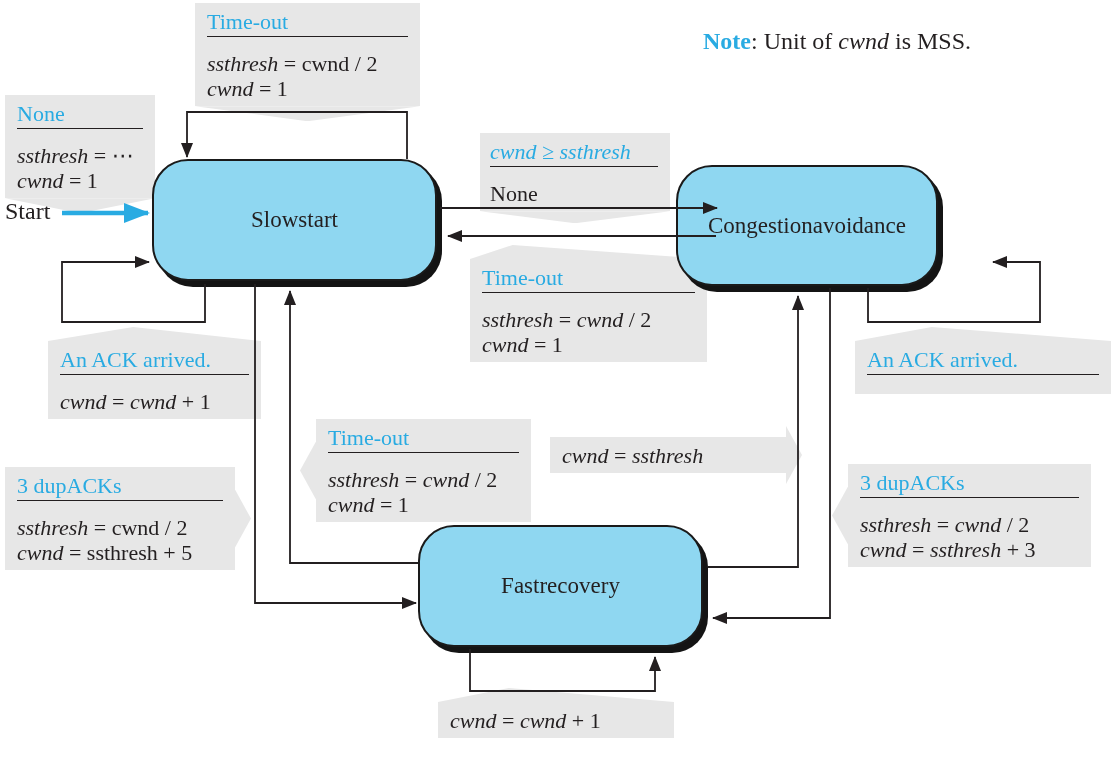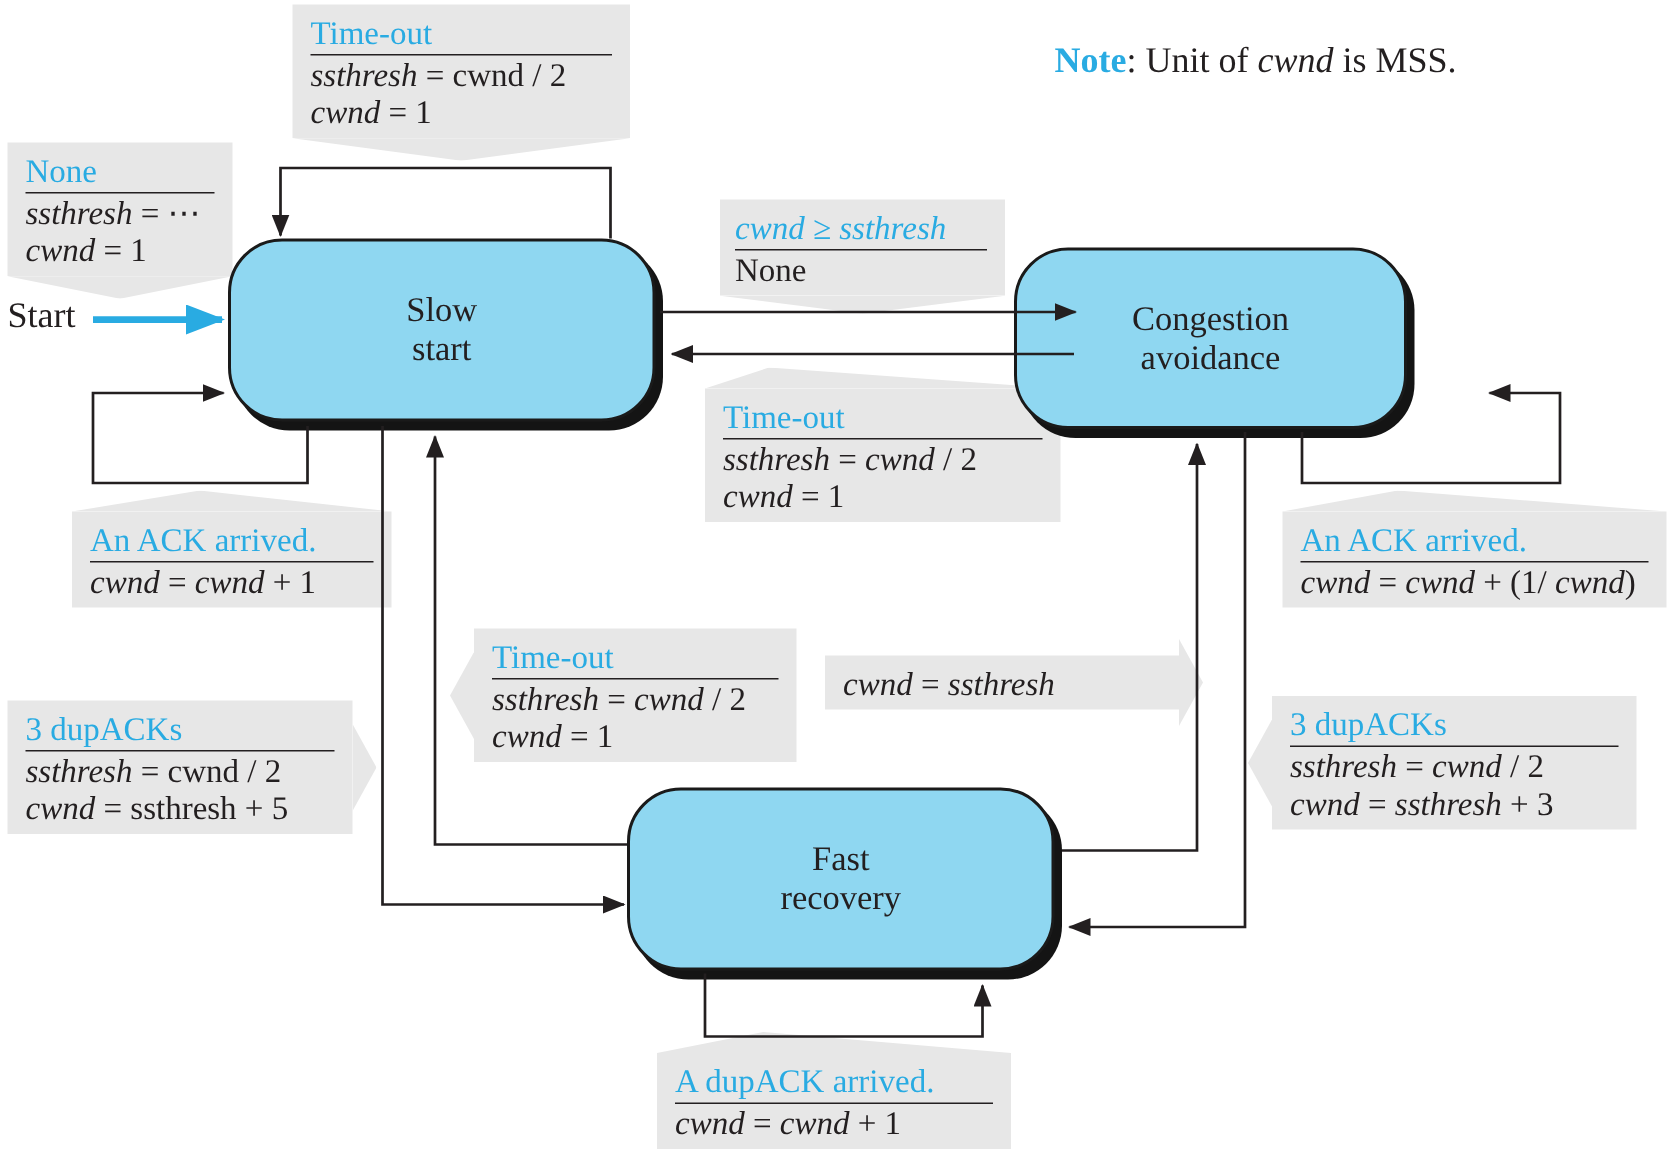--- a/index.html
+++ b/index.html
@@ -6,35 +6,35 @@
   #diagram{
     position:relative;width:1118px;height:780px;background:#ffffff;
     font-family:"Liberation Serif", serif;color:#231F20;overflow:hidden;
   }
   
   .state{
     position:absolute;z-index:2;box-sizing:border-box;
     background:var(--state-fill,#8FD7F1);
     border:2.6px solid #1a1a1a;border-radius:36px;
     box-shadow:5px 6px 0 #141414;
-    display:flex;flex-direction:column;align-items:center;justify-content:center;
+    display:flex;flex-direction:row;align-items:center;justify-content:center;
     font-size:23px;line-height:1.12;text-align:center;
   }
   #state-slow-start{left:152px;top:159px;width:285px;height:122px;}
   #state-congestion-avoidance{left:676px;top:165px;width:262px;height:121px;}
   #state-fast-recovery{left:418px;top:525px;width:285px;height:122px;}
   
   .callout{
     position:absolute;z-index:1;box-sizing:border-box;
     background:var(--label-bg,#E7E7E7);
     padding:6px 12px 5px 12px;font-size:22px;line-height:1.14;
   }
   .callout-title{
     color:var(--accent-blue,#29ABE2);
-    border-bottom:1.8px solid #231F20;padding-bottom:2px;margin-bottom:0;
+    border-bottom:1.8px solid #231F20;padding-bottom:2px;margin-bottom:14px;
   }
   .callout-line{white-space:nowrap;}
   .it{font-style:italic;font-family:Liberation Serif, serif;}
   .bold{font-weight:bold;}
   .blue{color:var(--accent-blue,#29ABE2);}
   .notch{position:absolute;background:var(--label-bg,#E7E7E7);}
   .notch-bottom{left:0;width:100%;bottom:-15px;height:15px;clip-path:polygon(0 0,100% 0,50% 100%);}
   .notch-bottom.small{bottom:-12px;height:12px;}
   .notch-top{left:0;width:100%;top:-14px;height:14px;clip-path:polygon(0 100%,100% 100%,50% 0);}
   .notch-top.tip-18{clip-path:polygon(0 100%,100% 100%,18% 0);}
@@ -112,21 +112,20 @@
   </div>
 
   <div class="callout" id="lbl-ack-ss">
     <div class="callout-title">An ACK arrived.</div>
     <div class="callout-line"><span class="it">cwnd</span><span> = </span><span class="it">cwnd</span><span> + 1</span></div>
     <div class="notch notch-top tip-40"></div>
   </div>
 
   <div class="callout" id="lbl-ack-ca">
     <div class="callout-title">An ACK arrived.</div>
-    <div class="callout-line"><span class="it">cwnd</span><span> = </span><span class="it">cwnd</span><span> + (1/ </span><span class="it">cwnd</span><span>)</span></div>
     <div class="notch notch-top tip-30"></div>
   </div>
 
   <div class="callout" id="lbl-dupacks-ss">
     <div class="callout-title">3 dupACKs</div>
     <div class="callout-line"><span class="it">ssthresh</span><span> = cwnd / 2</span></div>
     <div class="callout-line"><span class="it">cwnd</span><span> = ssthresh + 5</span></div>
     <div class="notch notch-right"></div>
   </div>
 
@@ -143,21 +142,20 @@
   </div>
 
   <div class="callout" id="lbl-dupacks-ca">
     <div class="callout-title">3 dupACKs</div>
     <div class="callout-line"><span class="it">ssthresh</span><span> = </span><span class="it">cwnd</span><span> / 2</span></div>
     <div class="callout-line"><span class="it">cwnd</span><span> = </span><span class="it">ssthresh</span><span> + 3</span></div>
     <div class="notch notch-left"></div>
   </div>
 
   <div class="callout" id="lbl-dupack-fr">
-    <div class="callout-title">A dupACK arrived.</div>
     <div class="callout-line"><span class="it">cwnd</span><span> = </span><span class="it">cwnd</span><span> + 1</span></div>
     <div class="notch notch-top tip-30"></div>
   </div>
 
   <svg id="arrows" width="1118" height="780" viewBox="0 0 1118 780">
     <defs>
       <marker id="ah" markerUnits="userSpaceOnUse" markerWidth="15" markerHeight="12" refX="14" refY="6" orient="auto">
         <path d="M0,0 L15,6 L0,12 Z" fill="#231F20"></path>
       </marker>
       <marker id="ahc" markerUnits="userSpaceOnUse" markerWidth="26" markerHeight="20" refX="24" refY="10" orient="auto">

